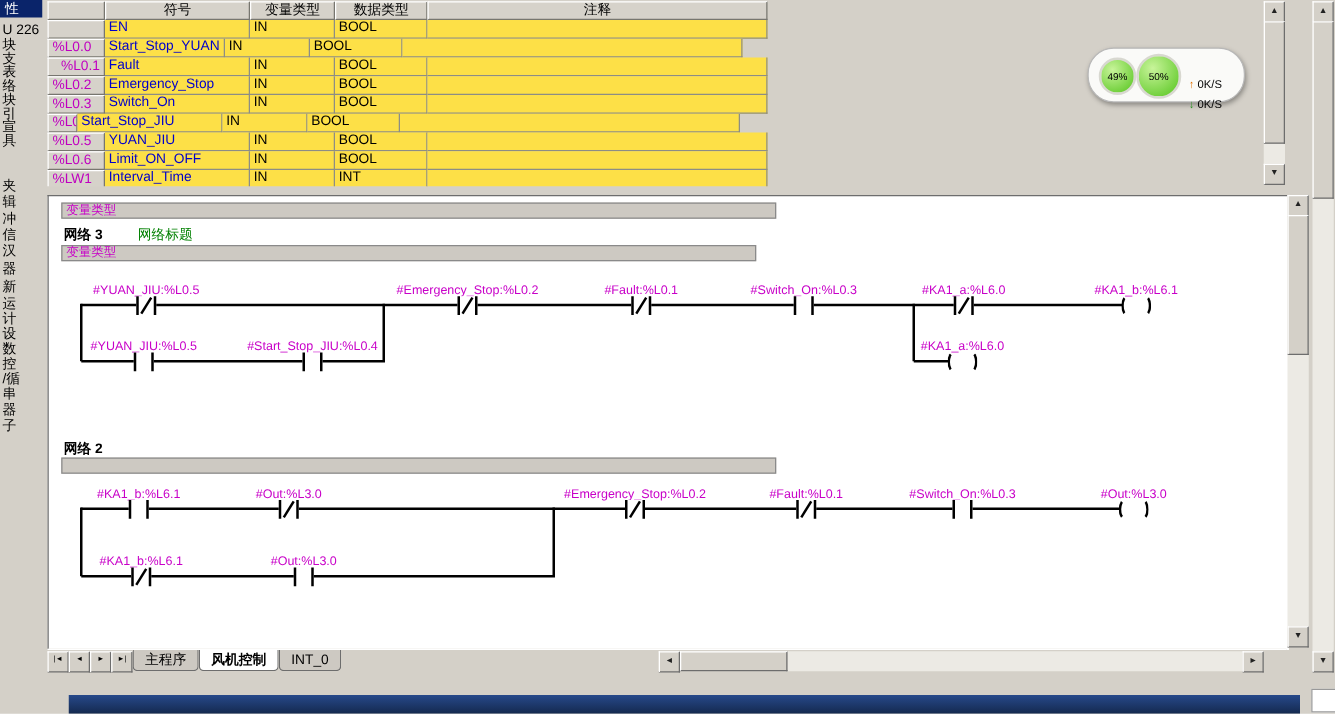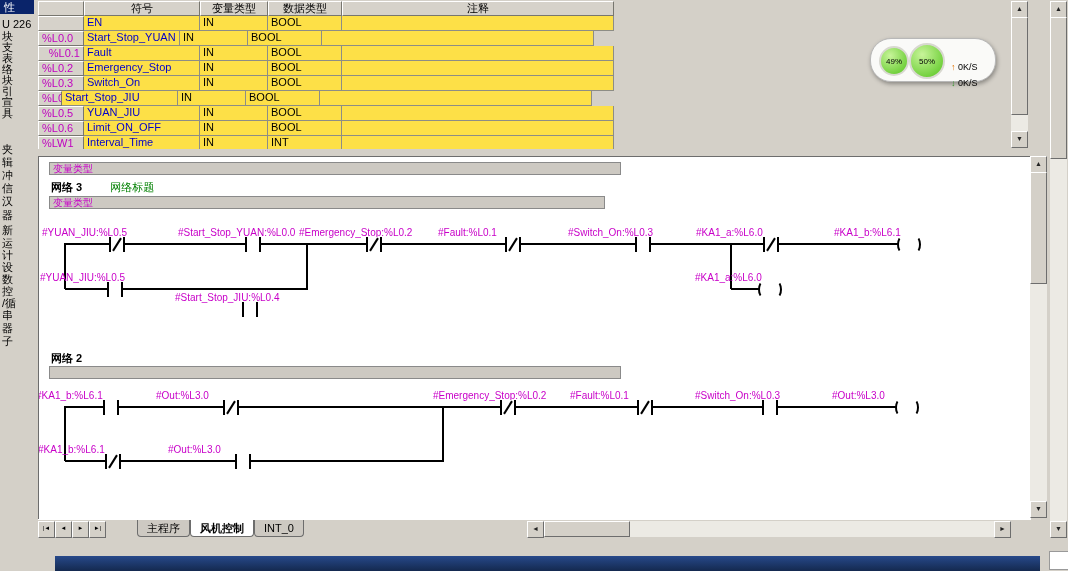--- a/index.html
+++ b/index.html
@@ -37,21 +37,21 @@
   #ladder{position:absolute;left:38px;top:156px;width:991px;height:362px;background:#fff;overflow:hidden;
           border:1px solid;border-color:#6d6d6d #fff #fff #6d6d6d;}
   .lbar{position:absolute;height:13px;background:#cdc9c2;border:1px solid #8a8a8a;box-sizing:border-box;
         font-size:10px;line-height:11px;color:#c800c8;padding-left:3px;}
   .ltitle{position:absolute;white-space:nowrap;}
   .ntitle{font-weight:bold;font-size:11px;color:#000;}
   .ncomment{color:#008000;font-size:11px;margin-left:28px;}
   .hl{position:absolute;height:2px;background:#000;}
   .vl{position:absolute;width:2px;background:#000;}
   .lelem{position:absolute;width:150px;height:28px;}
-  .clabel{position:absolute;left:0;top:0;width:150px;font-size:10px;color:#c800c8;white-space:nowrap;}
+  .clabel{position:absolute;left:0;top:0;width:150px;text-align:center;font-size:10px;color:#c800c8;white-space:nowrap;}
   .csym{position:absolute;left:67px;top:10px;width:16px;height:15px;background:#fff;}
   .cbar-l{position:absolute;left:0;top:0;width:2px;height:15px;background:#000;}
   .cbar-r{position:absolute;right:0;top:0;width:2px;height:15px;background:#000;}
   .cslash{position:absolute;left:7px;top:0;width:2px;height:15px;background:#000;transform:rotate(32deg);}
   .pl{position:absolute;left:63px;top:9px;width:10px;height:17px;border:2px solid transparent;
       border-left-color:#000;border-radius:50%;box-sizing:border-box;}
   .pr{position:absolute;left:77px;top:9px;width:10px;height:17px;border:2px solid transparent;
       border-right-color:#000;border-radius:50%;box-sizing:border-box;}
 
   
@@ -216,27 +216,20 @@
       <div class="vl" style="left: 691px; top: 86px; height: 46px;"></div>
       <div class="hl" style="left: 692px; top: 131px; width: 29px;"></div>
       <div class="lelem" style="left: 3px; top: 70px;">
         <div class="clabel">#YUAN_JIU:%L0.5</div>
         <div class="csym">
           <div class="cbar-l"></div>
           <div class="cbar-r"></div>
           <div class="cslash"></div>
         </div>
       </div>
-      <div class="lelem" style="left: 139px; top: 70px;">
-        <div class="clabel">#Start_Stop_YUAN:%L0.0</div>
-        <div class="csym">
-          <div class="cbar-l"></div>
-          <div class="cbar-r"></div>
-        </div>
-      </div>
       <div class="lelem" style="left: 260px; top: 70px;">
         <div class="clabel">#Emergency_Stop:%L0.2</div>
         <div class="csym">
           <div class="cbar-l"></div>
           <div class="cbar-r"></div>
           <div class="cslash"></div>
         </div>
       </div>
       <div class="lelem" style="left: 399px; top: 70px;">
         <div class="clabel">#Fault:%L0.1</div>
@@ -266,21 +259,21 @@
         <div class="pl"></div>
         <div class="pr"></div>
       </div>
       <div class="lelem" style="left: 1px; top: 115px;">
         <div class="clabel">#YUAN_JIU:%L0.5</div>
         <div class="csym">
           <div class="cbar-l"></div>
           <div class="cbar-r"></div>
         </div>
       </div>
-      <div class="lelem" style="left: 136px; top: 115px; margin-top: 20px;">
+      <div class="lelem" style="left: 136px; top: 115px;">
         <div class="clabel">#Start_Stop_JIU:%L0.4</div>
         <div class="csym">
           <div class="cbar-l"></div>
           <div class="cbar-r"></div>
         </div>
       </div>
       <div class="lelem" style="left: 656px; top: 115px;">
         <div class="clabel">#KA1_a:%L6.0</div>
         <div class="pl"></div>
         <div class="pr"></div>
@@ -363,21 +356,21 @@
     <div class="sbtn" style="bottom:0;">▼</div>
   </div>
 
   <div id="tabbar">
     <span id="tab-nav" style="display:flex;">
         <span class="navbtn">|◄</span>
         <span class="navbtn">◄</span>
         <span class="navbtn">►</span>
         <span class="navbtn">►|</span>
       </span>
-    <span id="tabs" style="display:flex;margin-left:31px;">
+    <span id="tabs" style="display:flex;">
         <span class="tab">主程序</span>
         <span class="tab active">风机控制</span>
         <span class="tab">INT_0</span>
       </span>
     <span class="tab-fill"></span>
     <span id="hsb">
       <span class="sbtn" style="left:0;">◄</span>
       <span id="hsb-thumb"></span>
       <span class="sbtn" style="left:auto;right:0;">►</span>
     </span>

